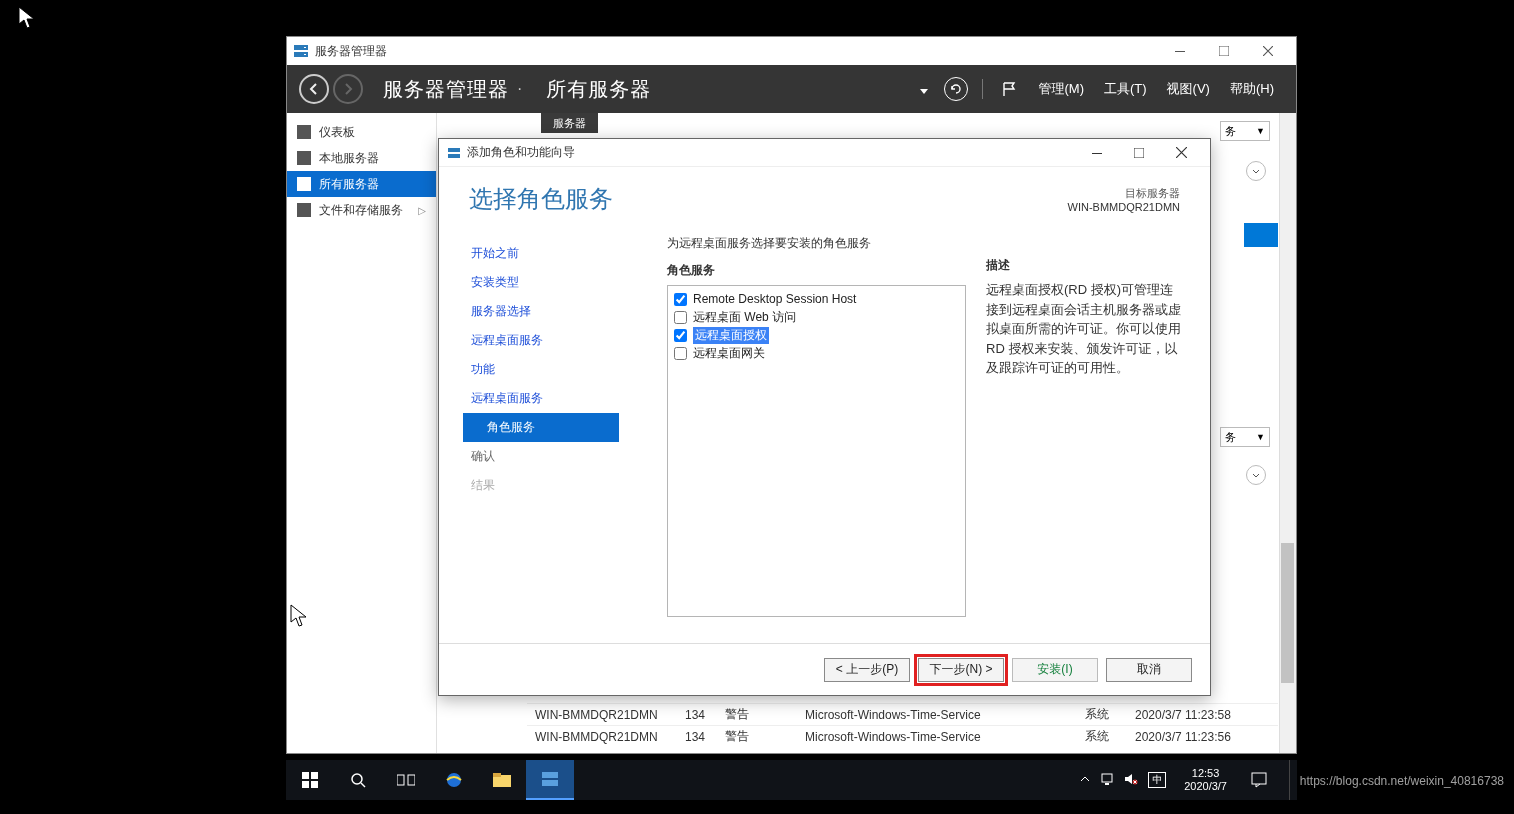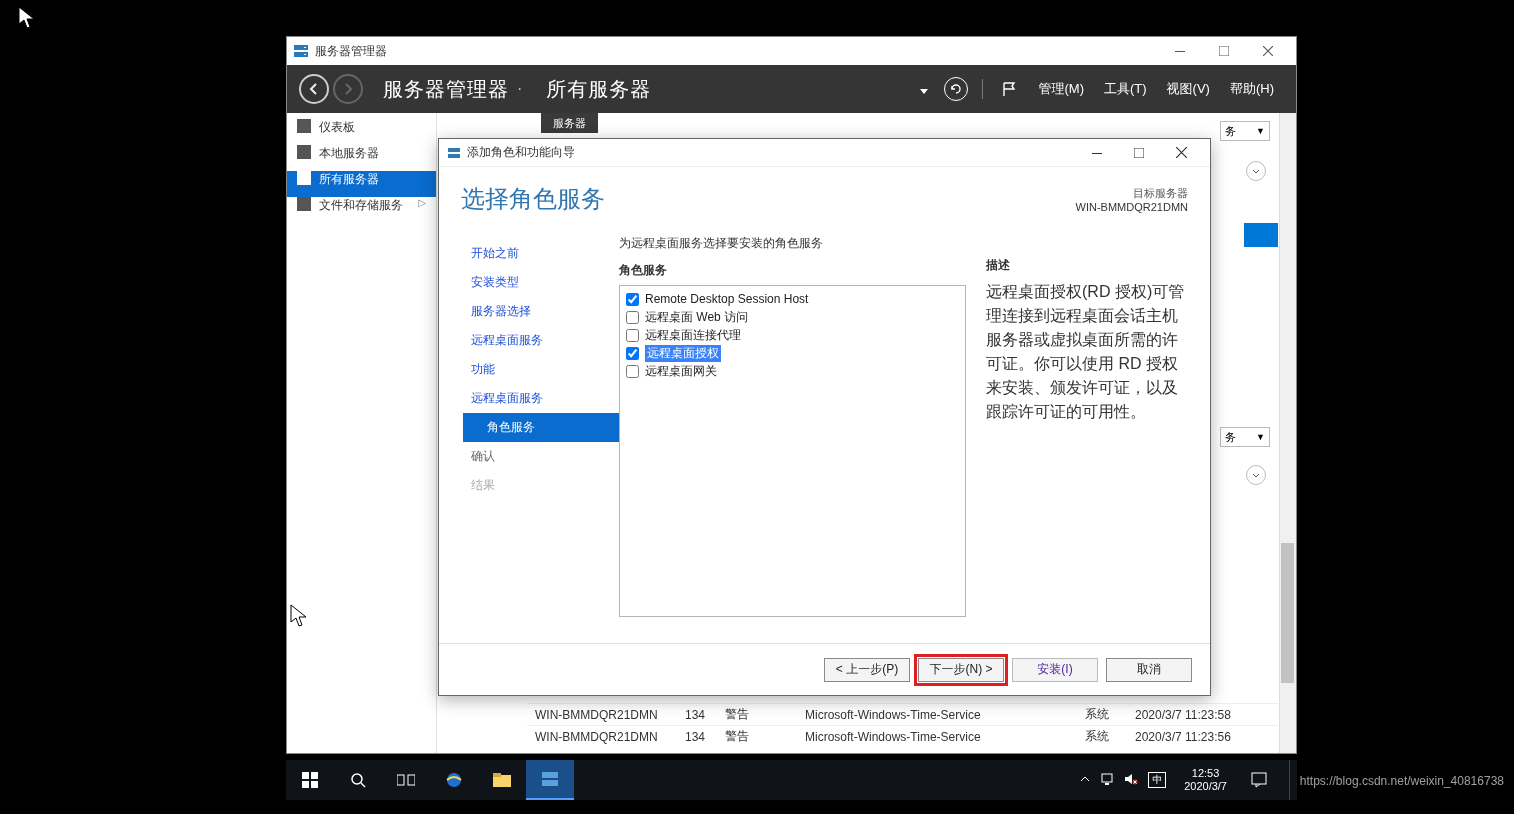--- a/index.html
+++ b/index.html
@@ -21,21 +21,21 @@
   .header-sep { margin: 0 8px; font-size: 16px; color: #ccc; }
   .header-bar .spacer { flex: 1; }
   .header-icon { width: 28px; height: 28px; margin: 0 6px; display: inline-flex; align-items: center; justify-content: center; color: #fff; }
   .header-menu { font-size: 13px; margin: 0 10px; color: #fff; }
   .refresh-circle { width: 24px; height: 24px; border: 1.5px solid #fff; border-radius: 50%; display: inline-flex; align-items: center; justify-content: center; }
   .caret-down { width: 0; height: 0; border-left: 4px solid transparent; border-right: 4px solid transparent; border-top: 5px solid #fff; display: inline-block; margin-left: 4px; }
 
   
   .body-area { display: flex; height: calc(100% - 76px); }
   .left-nav { width: 150px; background: #fff; border-right: 1px solid #e0e0e0; padding-top: 6px; }
-  .nav-item { height: 26px; display: flex; padding: 0 10px; font-size: 12px; color: #333; gap: 8px; }
+  .nav-item { height: 26px; display: flex; align-items: center; padding: 0 10px; font-size: 12px; color: #333; gap: 8px; }
   .nav-item .nicon { width: 14px; height: 14px; background: #555; display: inline-block; }
   .nav-item.active { background: #0a6cce; color: #fff; }
   .nav-item.active .nicon { background: #fff; }
 
   
   .right-area { flex: 1; background: #fff; position: relative; overflow: hidden; }
   .dark-tab { position: absolute; left: 104px; top: 0; height: 20px; padding: 0 12px; background: #3a3a3a; color: #fff; font-size: 11px; display: flex; align-items: center; }
   .task-dropdown { position: absolute; right: 26px; top: 8px; width: 50px; height: 20px; border: 1px solid #bbb; font-size: 11px; display: flex; align-items: center; justify-content: space-between; padding: 0 4px; background: #fff; }
   .task-dropdown2 { position: absolute; right: 26px; top: 314px; width: 50px; height: 20px; border: 1px solid #bbb; font-size: 11px; display: flex; align-items: center; justify-content: space-between; padding: 0 4px; background: #fff; }
   .chev-circle { position: absolute; right: 30px; width: 20px; height: 20px; border: 1px solid #bbb; border-radius: 50%; display: flex; align-items: center; justify-content: center; font-size: 10px; color: #555; background: #fff; }
@@ -56,48 +56,48 @@
   .ev-c.log { width: 50px; }
   .ev-c.ts { width: 140px; }
 
   
   .wizard { position: absolute; left: 438px; top: 138px; width: 773px; height: 558px; background: #fff; border: 1px solid #666; box-shadow: 0 4px 16px rgba(0,0,0,0.3); display: flex; flex-direction: column; }
   .wiz-title { height: 28px; display: flex; align-items: center; padding: 0 8px; font-size: 12px; color: #333; background: #fff; border-bottom: 1px solid #eee; }
   .wiz-title .icon { width: 14px; height: 14px; margin-right: 6px; }
   .wiz-title .spacer { flex: 1; }
   .wiz-winbtn { width: 42px; height: 26px; display: inline-flex; align-items: center; justify-content: center; color: #333; }
 
-  .wiz-header { height: 64px; display: flex; align-items: center; padding: 0 22px; justify-content: space-between; }
+  .wiz-header { height: 64px; display: flex; align-items: center; padding: 0 30px; justify-content: space-between; }
   .wiz-header h1 { color: #3076b0; font-size: 24px; font-weight: 400; }
   .wiz-target { text-align: right; font-size: 11px; color: #555; }
   .wiz-target .lbl { color: #555; }
   .wiz-target .val { color: #333; }
 
   .wiz-body { flex: 1; display: flex; padding: 0 24px 0 0; }
   .wiz-steps { width: 180px; padding: 8px 0 0 24px; }
   .step { font-size: 12px; color: #666; padding: 6px 12px 6px 8px; }
   .step.sub { padding-left: 24px; }
   .step.active { background: #0a6cce; color: #fff; }
   .step.done { color: #1d4ed8; }
   .step.disabled { color: #aaa; }
 
   .wiz-main { flex: 1; display: flex; gap: 20px; padding-top: 4px; }
   .wiz-lead { font-size: 12px; color: #333; margin-bottom: 10px; }
-  .roles-col { flex: 1; }
+  .roles-col { flex: 1; margin-left: 48px; }
   .roles-label, .desc-label { font-size: 12px; font-weight: bold; color: #333; margin-bottom: 6px; }
   .roles-box { border: 1px solid #b5b5b5; height: 332px; padding: 4px 6px; background: #fff; overflow: auto; }
   .role-item { display: flex; align-items: center; gap: 6px; font-size: 12px; color: #222; height: 18px; }
   .role-item input { width: 13px; height: 13px; }
   .role-item.selected span { background: #3b82f6; color: #fff; padding: 0 2px; }
   .desc-col { width: 200px; }
-  .desc-text { font-size: 16px; color: #333; line-height: 1.5; }
+  .desc-text { font-size: 13px; color: #333; line-height: 1.5; }
 
   .wiz-footer { height: 52px; border-top: 1px solid #ddd; display: flex; align-items: center; justify-content: flex-end; padding: 0 18px; gap: 8px; }
   .btn { width: 86px; height: 24px; font-size: 12px; border: 1px solid #8a8a8a; background: #f4f4f4; display: inline-flex; align-items: center; justify-content: center; color: #222; }
-  .btn.disabled { color: #4c1d95; border-color: #bbb; }
+  .btn.disabled { color: #15803d; border-color: #bbb; }
   .btn.highlight { outline: 3px solid #e02020; outline-offset: 1px; }
 
   
   .cursor { position: absolute; left: 18px; top: 6px; width: 0; height: 0; }
   .cursor svg { width: 20px; height: 26px; }
   .cursor2 { position: absolute; left: 290px; top: 604px; }
 
   
   .taskbar { position: absolute; left: 286px; top: 760px; width: 1011px; height: 40px; background: #101318; display: flex; align-items: center; color: #fff; }
   .tb-item { width: 48px; height: 40px; display: inline-flex; align-items: center; justify-content: center; }
@@ -304,24 +304,20 @@
         <div class="wiz-lead">为远程桌面服务选择要安装的角色服务</div>
         <div class="roles-label">角色服务</div>
         <div class="roles-box">
           <label class="role-item">
               <input type="checkbox" checked="" style="">
               <span>Remote Desktop Session Host</span>
             </label>
           <label class="role-item">
               <input type="checkbox" style="">
               <span>远程桌面 Web 访问</span>
-            </label>
-          <label class="role-item">
-              <input type="checkbox" style="">
-              <span>远程桌面连接代理</span>
             </label>
           <label class="role-item selected">
               <input type="checkbox" checked="" style="">
               <span>远程桌面授权</span>
             </label>
           <label class="role-item">
               <input type="checkbox" style="">
               <span>远程桌面网关</span>
             </label>
         </div>

